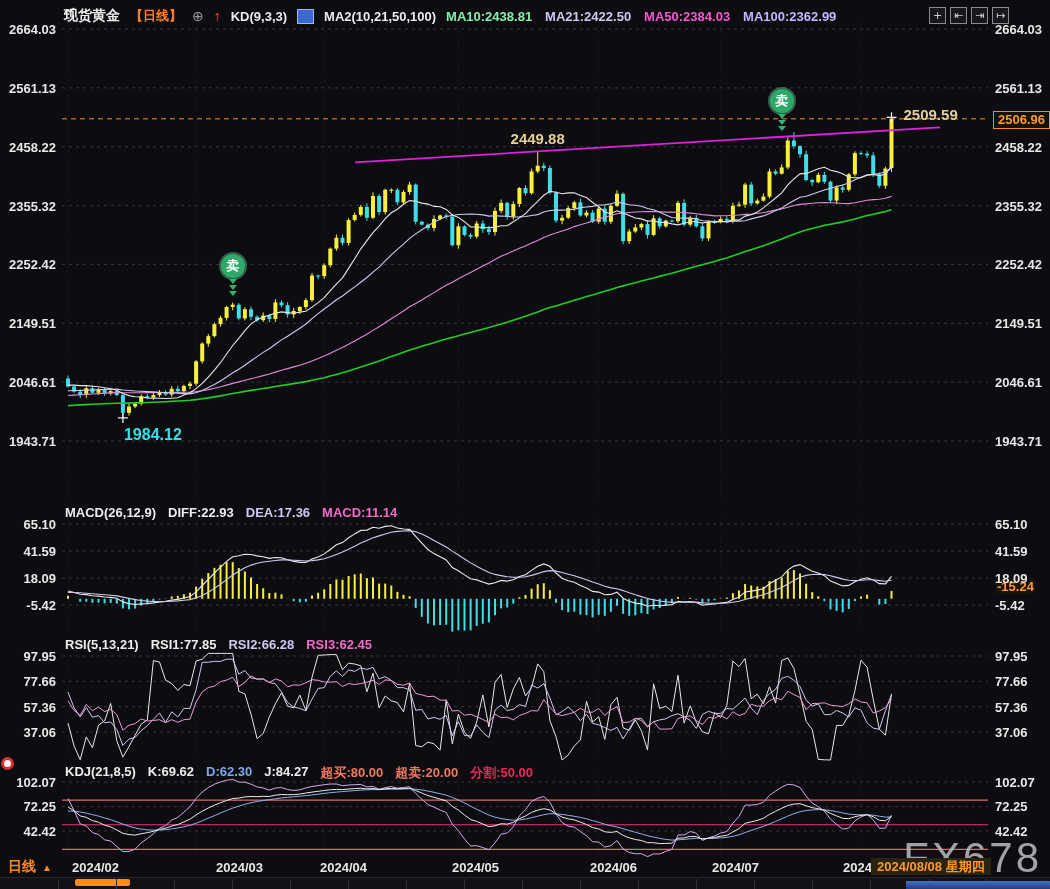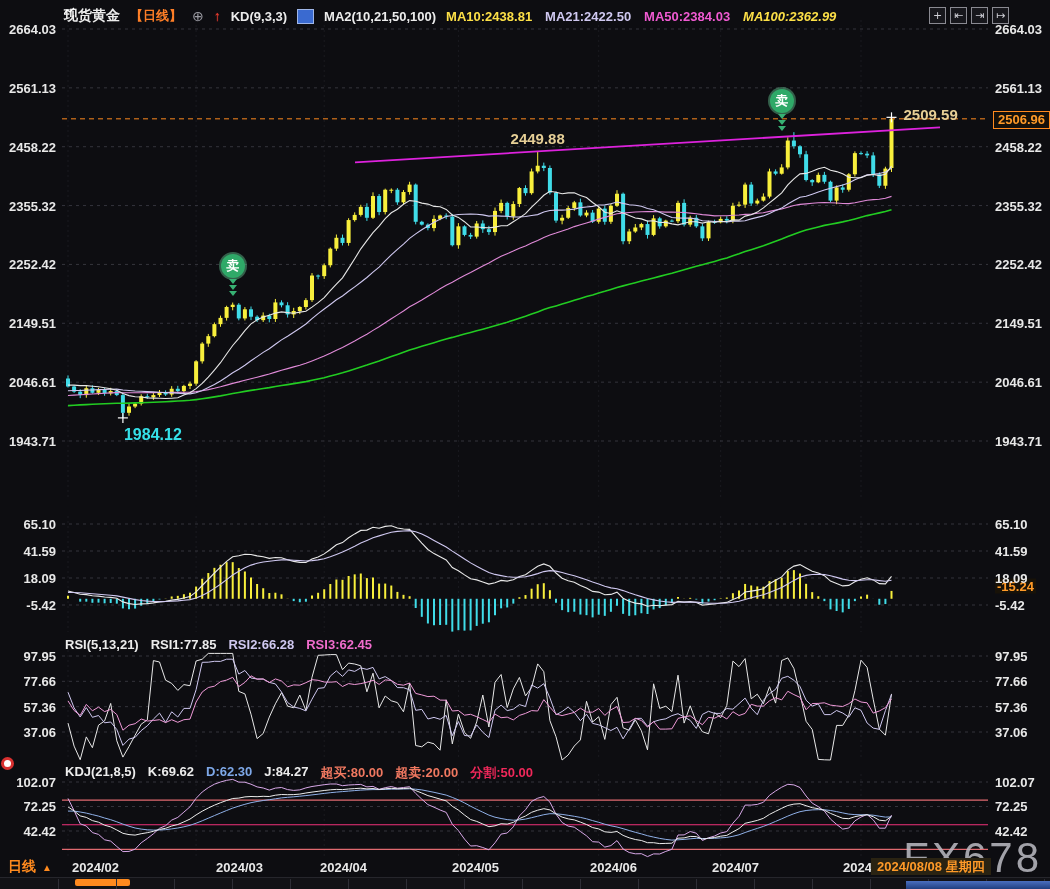--- a/index.html
+++ b/index.html
@@ -546,34 +546,40 @@
     <span class="plus">⊕</span>
     <span class="uparrow">↑</span>
     <span>KD(9,3,3)</span>
     <span class="minichart">
       <svg width="11" height="9">
           <polyline points="0,7 3,3 6,5 10,1" fill="none" stroke="#fff" stroke-width="1.3"></polyline>
         </svg>
     </span>
     <span>MA2(10,21,50,100)</span>
     <span id="ma-legend" style="display:flex;gap:13px;">
-        <span style="color: #fde047; text-align: center;">MA10:2438.81</span>
+        <span style="color: #86efac; text-align: center;">MA10:2438.81</span>
         <span style="color: rgb(207, 200, 240);">MA21:2422.50</span>
         <span style="color: rgb(240, 90, 210);">MA50:2384.03</span>
-        <span style="color: #fde047; font-style: italic;">MA100:2362.99</span>
+        <span style="color: #c4b5fd;">MA100:2362.99</span>
       </span>
   </div>
 
   <div class="tbar" id="tbar">
       <div class="ic">+</div>
       <div class="ic">⇤</div>
       <div class="ic">⇥</div>
       <div class="ic">↦</div>
     </div>
 
+  <div class="ptitle" style="top:505px;">
+    <span class="c-white">MACD(26,12,9)</span>
+    <span class="c-white">DIFF:22.93</span>
+    <span class="c-lav">DEA:17.36</span>
+    <span class="c-pink">MACD:11.14</span>
+  </div>
   <div class="ptitle" style="top:637px;text-align:right;">
     <span class="c-white">RSI(5,13,21)</span>
     <span class="c-white">RSI1:77.85</span>
     <span class="c-lav">RSI2:66.28</span>
     <span class="c-pink">RSI3:62.45</span>
   </div>
   <div class="ptitle" style="top:764px;">
     <span class="c-white">KDJ(21,8,5)</span>
     <span class="c-white">K:69.62</span>
     <span class="c-blue">D:62.30</span>

